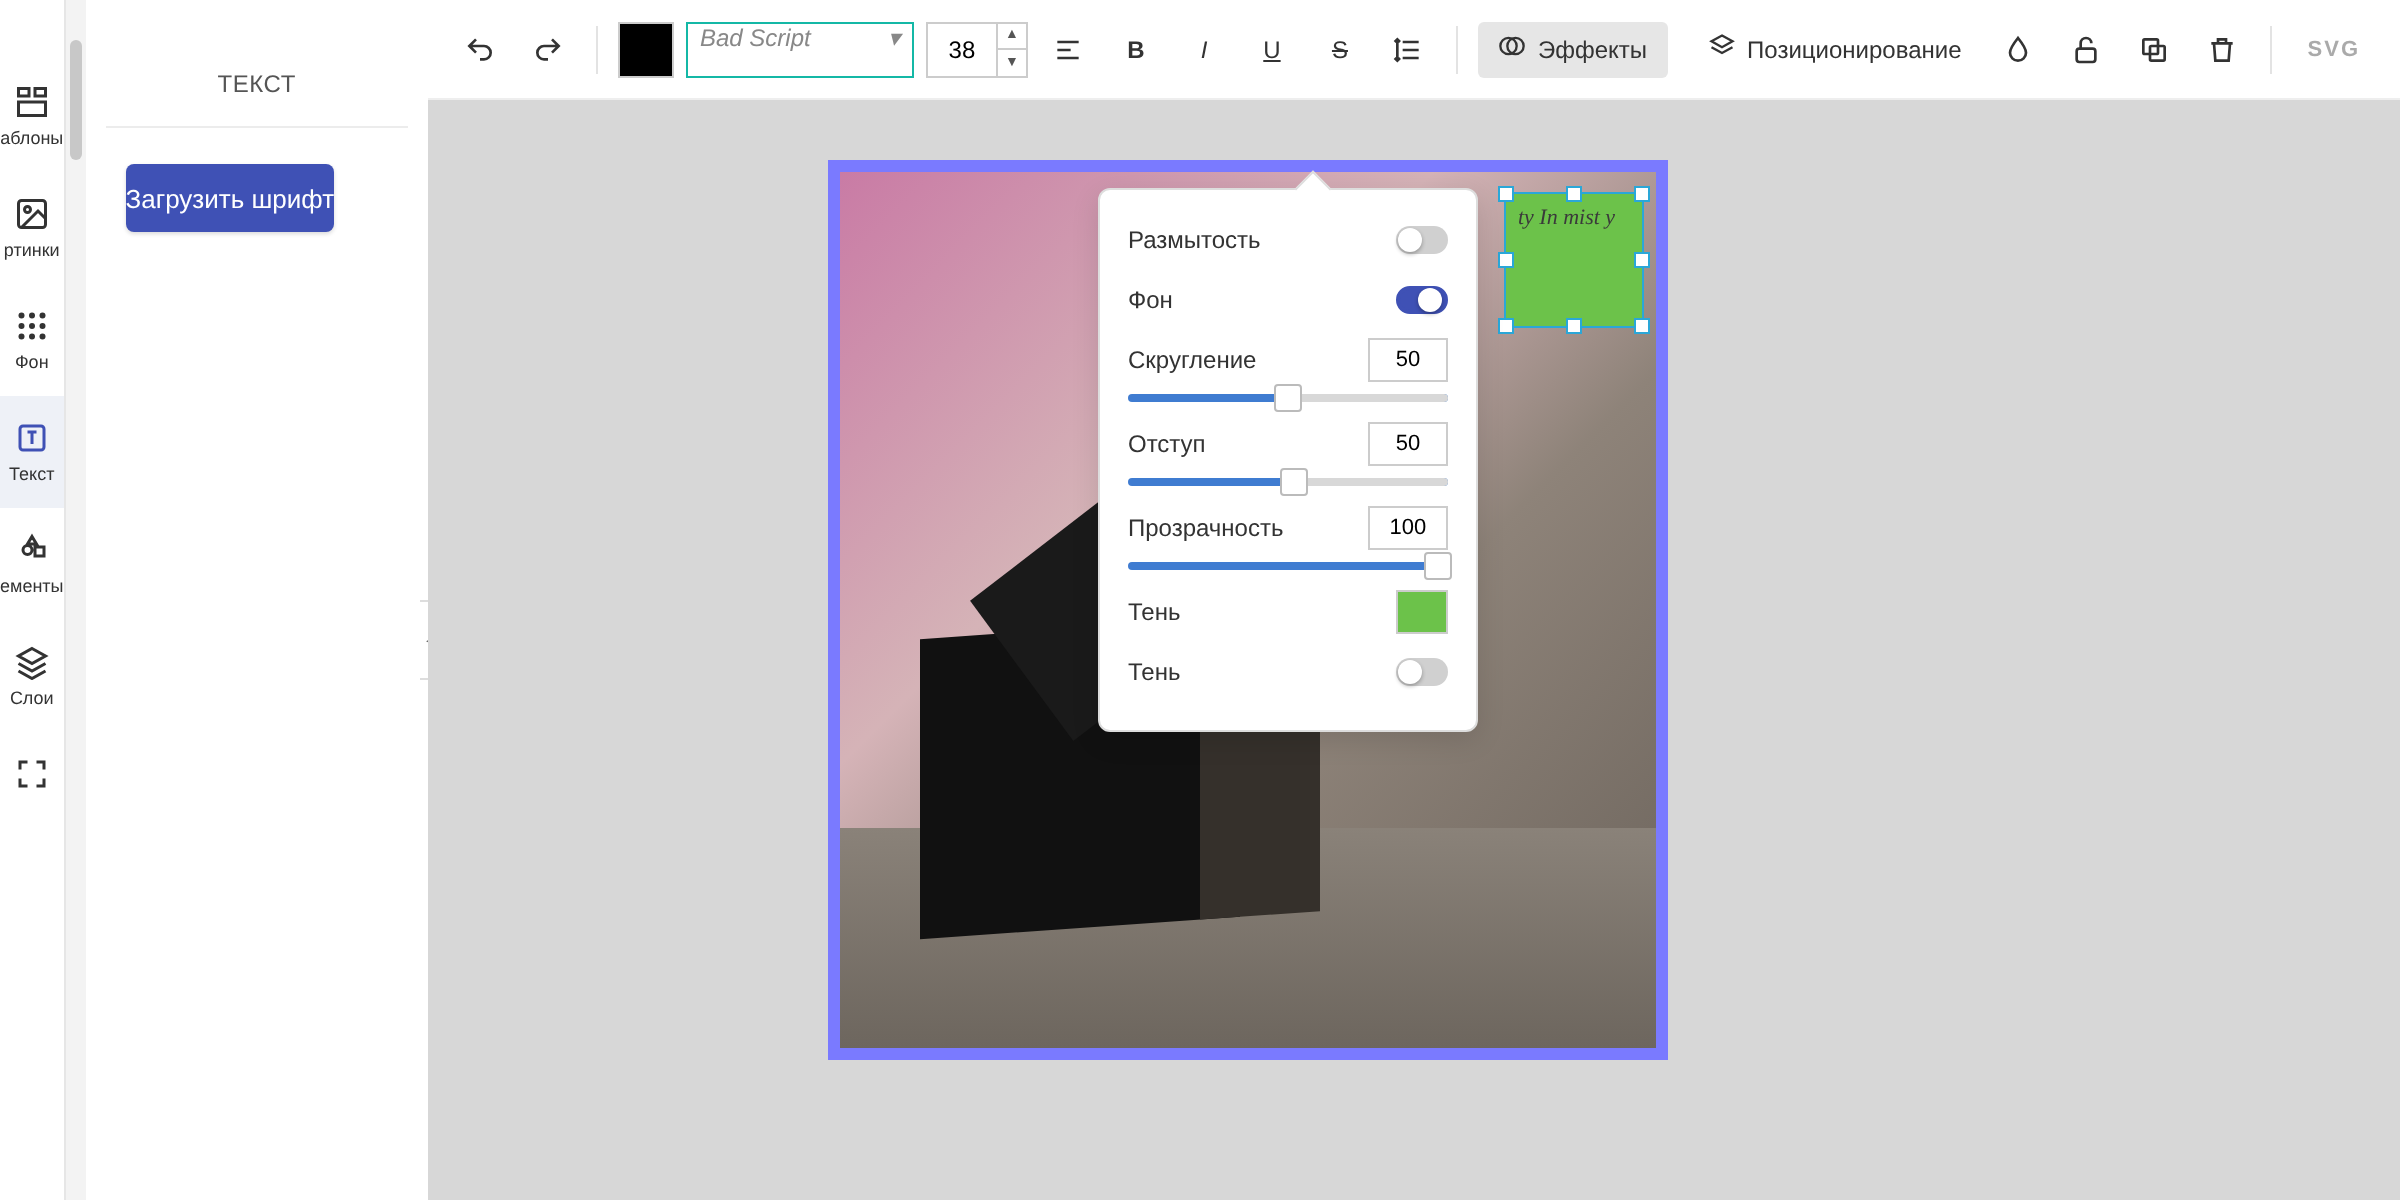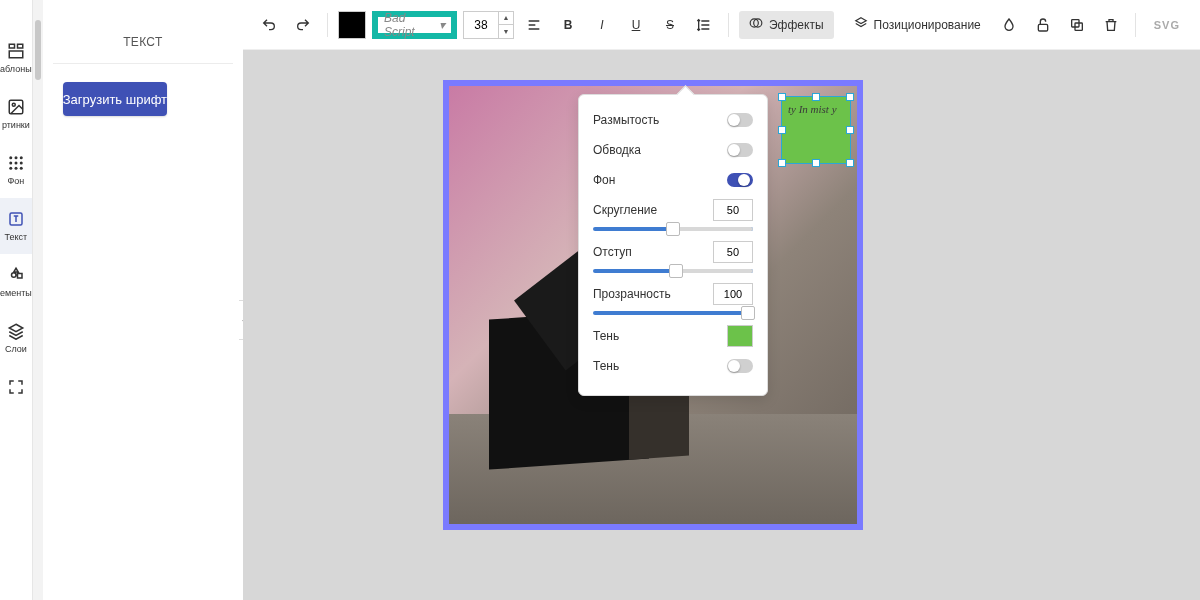--- a/index.html
+++ b/index.html
@@ -24,21 +24,21 @@
 .tab.active{color:#3f51b5;border-bottom:3px solid #3f51b5;font-weight:500}
 .upload-btn{margin:18px 20px 0 10px;background:#3f51b5;color:#fff;border:none;border-radius:4px;height:34px;font-size:13px;cursor:pointer;box-shadow:0 1px 2px rgba(0,0,0,.15)}
 
 .collapse-btn{position:absolute;right:-10px;top:300px;width:14px;height:40px;background:#fff;border:1px solid #ddd;border-left:none;display:flex;align-items:center;justify-content:center;font-size:9px;color:#666;cursor:pointer;border-radius:0 4px 4px 0}
 
 
 .canvas-wrap{flex:1;display:flex;flex-direction:column;position:relative;background:#fff}
 .toolbar{height:50px;border-bottom:1px solid #eee;display:flex;align-items:center;padding:0 12px;gap:6px;font-size:12px;color:#333}
 .tbtn{min-width:28px;height:28px;display:flex;align-items:center;justify-content:center;cursor:pointer;border-radius:3px;padding:0 4px}
 .color-swatch{width:28px;height:28px;background:#000;cursor:pointer;border:1px solid #ccc}
-.font-select{width:85px;height:28px;border:6px solid #14b8a6;background:#fff;font-style:italic;font-family:cursive;color:#888;padding:0 6px;display:flex;align-items:center;justify-content:space-between;cursor:pointer;font-size:12px}
+.font-select{width:114px;height:28px;border:1px solid #14b8a6;background:#fff;font-style:italic;font-family:cursive;color:#888;padding:0 6px;display:flex;align-items:flex-start;justify-content:space-between;cursor:pointer;font-size:12px}
 .size-box{display:flex;align-items:center;height:28px;border:1px solid #ccc}
 .size-input{width:34px;height:100%;border:none;text-align:center;font-size:12px}
 .size-spin{display:flex;flex-direction:column;border-left:1px solid #ccc}
 .size-spin div{width:14px;height:13px;display:flex;align-items:center;justify-content:center;font-size:7px;cursor:pointer;color:#555}
 .size-spin div:first-child{border-bottom:1px solid #ccc}
 .divider{width:1px;height:24px;background:#e3e3e3;margin:0 4px}
 .effects-btn{display:flex;align-items:center;gap:6px;padding:0 10px;height:28px;border-radius:3px;background:#e6e6e6;cursor:pointer;font-size:12px}
 .position-btn{display:flex;align-items:center;gap:6px;padding:0 8px;cursor:pointer;font-size:12px}
 .svg-btn{font-size:11px;font-weight:bold;color:#aaa;letter-spacing:1px;cursor:pointer;padding:0 8px}
 
@@ -266,24 +266,20 @@
           </div>
         </div>
       </div>
 
       <div class="pop">
         <div class="prow">
             <span>Размытость</span>
             <div class="toggle"></div>
           </div>
         <div class="prow">
-            <span>Обводка</span>
-            <div class="toggle"></div>
-          </div>
-        <div class="prow">
             <span>Фон</span>
             <div class="toggle on"></div>
           </div>
         <div class="prow">
             <span>Скругление</span>
             <input class="num-input" value="50" style="">
           </div>
         <div class="slider">
             <div class="track">
               <div class="rest" style="left:50%"></div>

